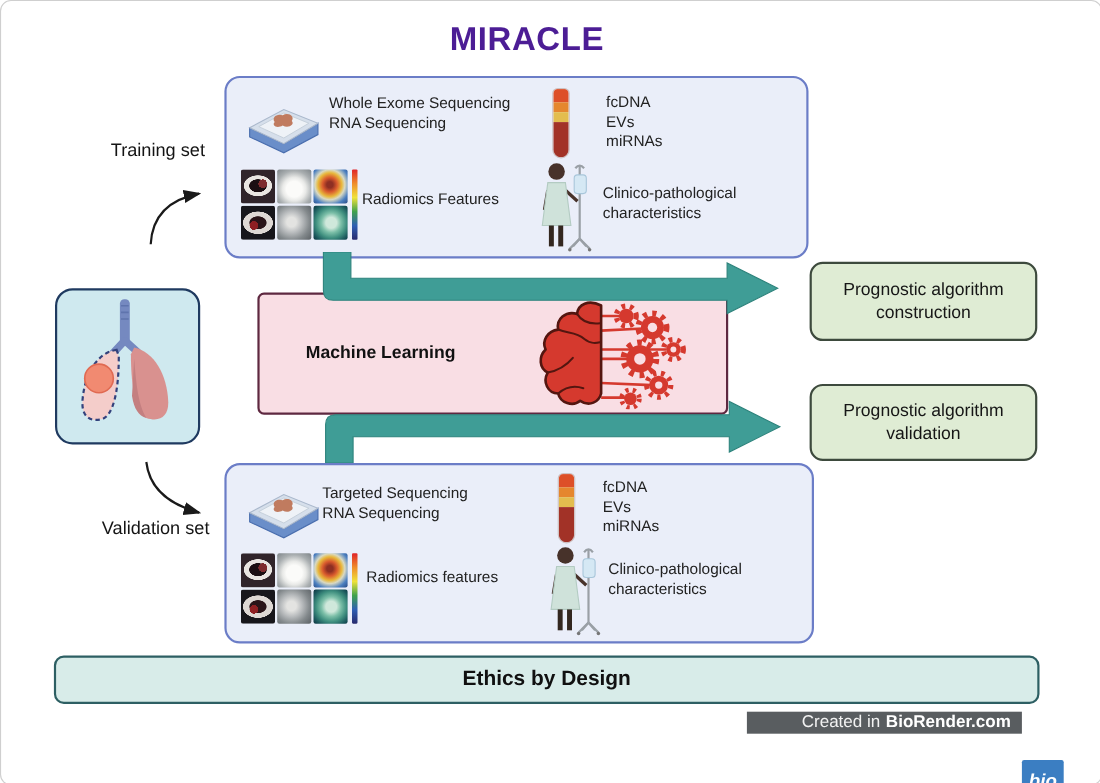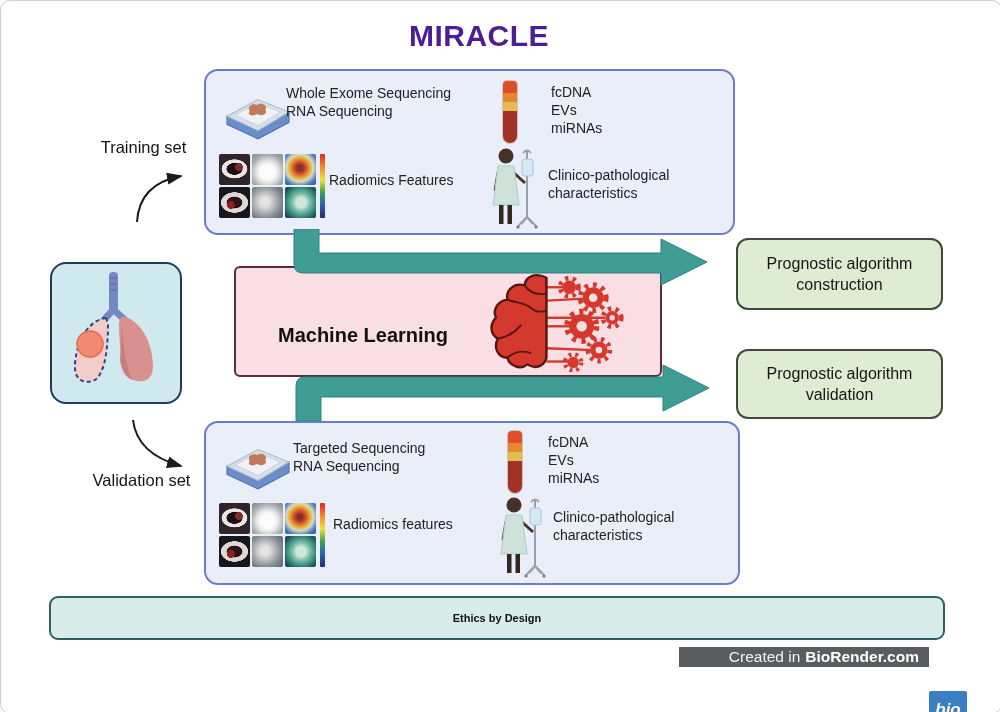--- a/index.html
+++ b/index.html
@@ -54,34 +54,34 @@
   .cbar{position:absolute;width:5px;height:64px;border-radius:1px;
         background:linear-gradient(to bottom,#e02428,#ef8c2b,#efe23a,#3fa24c,#2f5fb3,#282a6e);}
   
   .side-label{position:absolute;font-size:16.5px;color:#141414;text-align:center;}
   
   .nsclc-box{position:absolute;left:49px;top:261px;width:128px;height:138px;
     background:var(--nsclc-bg);border:2.5px solid var(--nsclc-border);border-radius:16px;}
   
   .ml-box{position:absolute;left:233px;top:265px;width:424px;height:107px;
     background:var(--ml-bg);border:2px solid var(--ml-border);border-radius:6px;z-index:2;}
-  .ml-label{position:absolute;left:42px;top:44px;font-size:20px;font-weight:700;color:#111;margin-top:12px;}
+  .ml-label{position:absolute;left:42px;top:44px;font-size:16px;font-weight:700;color:#111;}
   
   .flow{position:absolute;z-index:5;}
   
   .outcome{position:absolute;left:735px;width:203px;background:var(--outcome-bg);
     border:2px solid var(--outcome-border);border-radius:12px;display:flex;flex-direction:column;
     align-items:center;justify-content:center;font-size:16px;line-height:21px;color:#161616;text-align:center;}
   .oc1{top:237px;height:68px;}
   .oc2{top:348px;height:66px;}
   
   .ethics{position:absolute;left:48px;top:595px;width:892px;height:40px;
     background:var(--ethics-bg);border:2px solid var(--ethics-border);border-radius:9px;
     display:flex;align-items:center;justify-content:center;
-    font-size:11px;font-weight:700;color:#101010;}
+    font-size:19px;font-weight:700;color:#101010;}
   
   .wm{position:absolute;left:678px;top:646px;height:38px;display:flex;z-index:6;}
   .wm-bar{width:250px;height:20px;background:var(--wm-bg);display:flex;align-items:center;
     justify-content:flex-end;padding-right:10px;box-sizing:border-box;color:#f2f2f2;font-size:15.5px;}
   .wm-bar b{margin-left:5px;font-weight:700;color:#ffffff;}
   .wm-logo{width:38px;height:38px;background:var(--wm-logo-bg);display:flex;align-items:center;
     justify-content:center;color:#fff;font-weight:700;font-size:17px;border-radius:2px;font-style:italic;margin-top:44px;}
 </style>
 </head>
 <body>
@@ -92,21 +92,21 @@
 
   <div class="panel top-panel">
 
     <svg class="abs" style="left:16px;top:10px" width="72" height="60" viewBox="0 0 68 58">
       <polygon points="4,34 34,48 64,30 64,40 34,56 4,42" fill="#6a8ec9" stroke="#4a6eae" stroke-width="1"></polygon>
       <polygon points="4,34 34,48 64,30 34,18" fill="#d6dfeb" stroke="#aab8cc" stroke-width="1"></polygon>
       <polygon points="12,33 34,43 56,30 34,21" fill="#eef2f7" stroke="#c3cdd9" stroke-width="0.8"></polygon>
       <path d="M26,29 C23,25 28,21 33,23 C38,20 44,24 41,28 C44,31 38,35 33,32 C28,35 23,32 26,29 Z" fill="#c07b5f"></path>
     </svg>
 
-    <div class="ptxt" style="left:80px;top:13px">
+    <div class="ptxt" style="left:93px;top:13px">
       <div>Whole Exome Sequencing</div>
       <div>RNA Sequencing</div>
     </div>
 
     <div class="tube" style="left:297px;top:10px">
       <div class="s1"></div>
         <div class="s2"></div>
         <div class="s3"></div>
         <div class="s4"></div>
     </div>
@@ -145,21 +145,21 @@
       <circle cx="28" cy="80" r="1.6" fill="#777"></circle>
         <circle cx="46" cy="80" r="1.6" fill="#777"></circle>
     </svg>
 
     <div class="ptxt" style="left:342px;top:95px">
       <div>Clinico-pathological</div>
       <div>characteristics</div>
     </div>
   </div>
 
-  <div class="side-label" style="left:80px;top:137px;width:125px">Training set</div>
+  <div class="side-label" style="left:80px;top:127px;width:125px">Training set</div>
   <svg class="abs" style="left:122px;top:165px" width="80" height="62" viewBox="0 0 80 62">
     <defs>
         <marker id="ah1" markerWidth="10" markerHeight="8" refX="7" refY="3" orient="auto">
       <path d="M0,0 L8,3 L0,6 Z" fill="#1a1a1a"></path>
         </marker>
       </defs>
     <path d="M14,56 Q16,18 58,10" fill="none" stroke="#1a1a1a" stroke-width="2" marker-end="url(#ah1)"></path>
   </svg>
 
 

